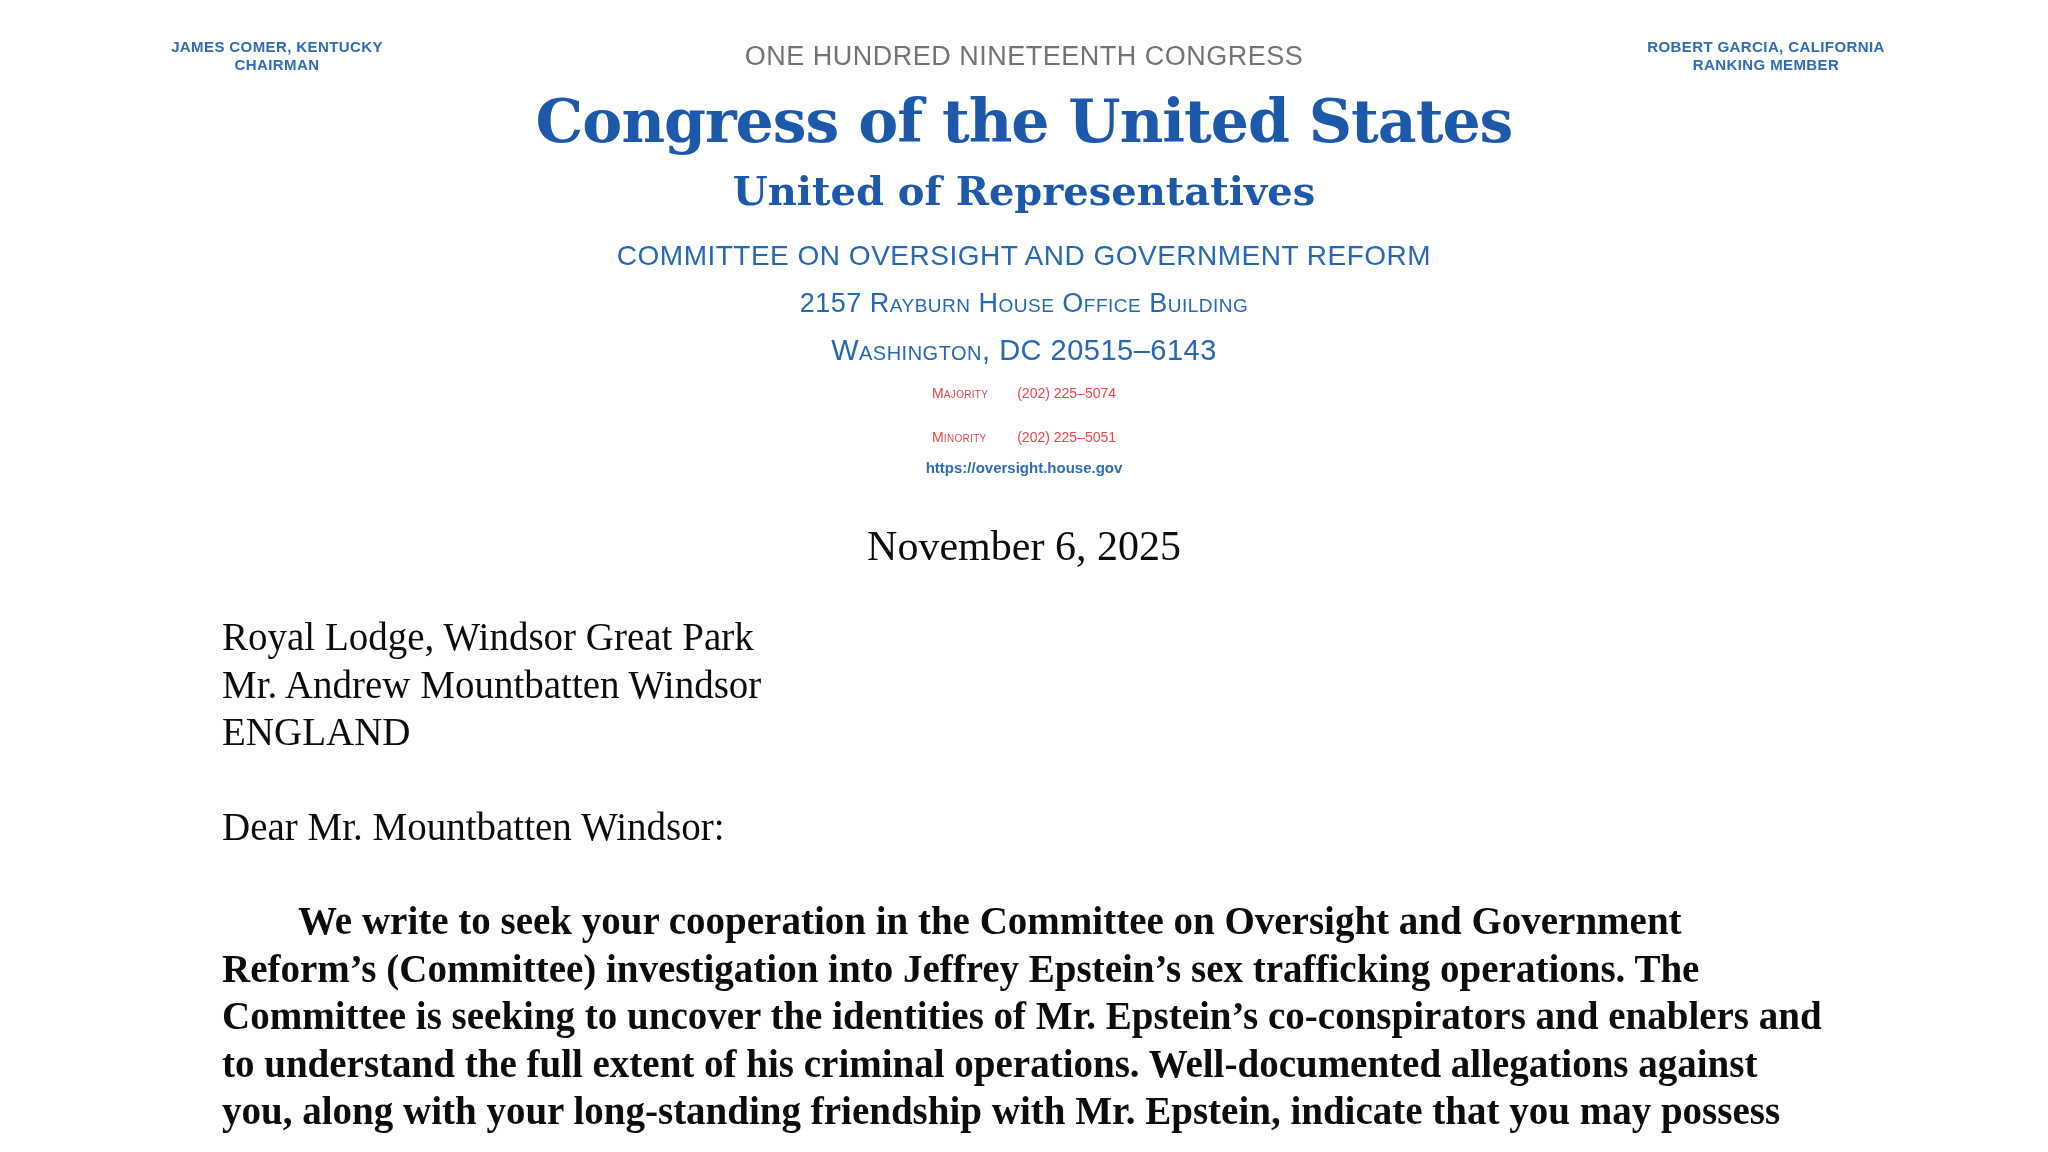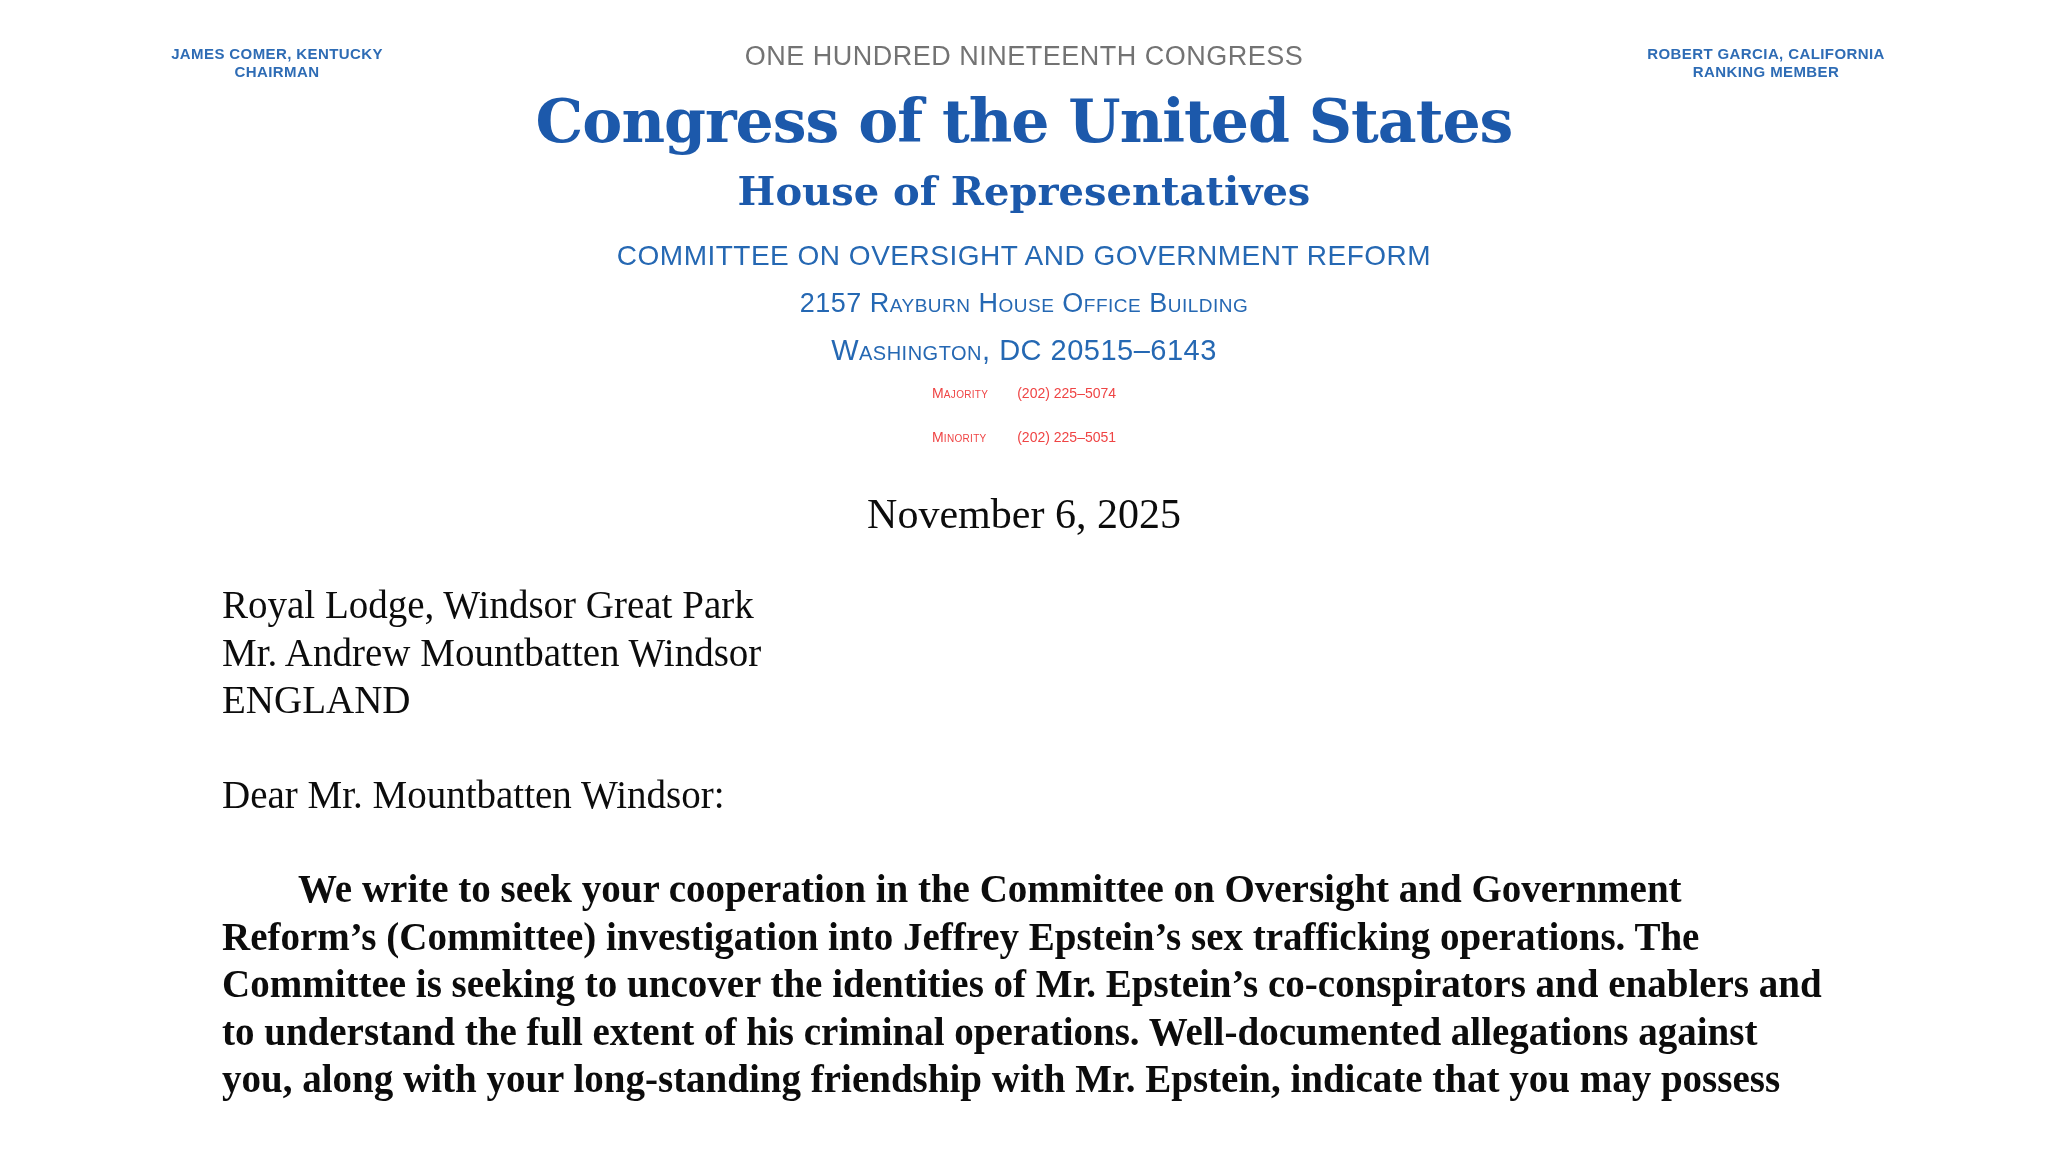--- a/index.html
+++ b/index.html
@@ -15,21 +15,20 @@
   .corner-block {
     position: absolute;
     top: 38px;
     text-align: center;
     font-family: "Liberation Sans", sans-serif;
     font-weight: bold;
     font-size: 15px;
     line-height: 18px;
     letter-spacing: 0.4px;
     color: #2e6cb5;
-    margin-top: 7px;
   }
   .corner-left  { left: 117px;  width: 320px; }
   .corner-right { left: 1586px; width: 360px; }
 
   .center-col { text-align: center; }
 
   .congress-line {
     padding-top: 40px;
     font-family: "Liberation Sans", sans-serif;
     font-size: 27px;
@@ -133,32 +132,33 @@
   </div>
 
   <div class="corner-block corner-right">
     <div>ROBERT GARCIA, CALIFORNIA</div>
     <div>RANKING MEMBER</div>
   </div>
 
   <div class="center-col">
     <div class="congress-line">ONE HUNDRED NINETEENTH CONGRESS</div>
     <div class="main-title">Congress of the United States</div>
-    <div class="sub-title">House of Representatives</div>
+    <div class="sub-title">United of Representatives</div>
     <div class="committee-line">COMMITTEE ON OVERSIGHT AND GOVERNMENT REFORM</div>
     <div class="addr1">2157 Rayburn House Office Building</div>
     <div class="addr2">Washington, DC 20515–6143</div>
 
     <div class="phones">
       <span class="lbl">Majority</span>
       <span>(202) 225–5074</span>
       <span class="lbl">Minority</span>
       <span>(202) 225–5051</span>
     </div>
 
+    <div class="site-line">https://oversight.house.gov</div>
 
     <div class="date-line">November 6, 2025</div>
   </div>
 
   <div class="letter-body">
 
     <div class="recipient-block">
       <div>Royal Lodge, Windsor Great Park</div>
       <div>Mr. Andrew Mountbatten Windsor</div>
       <div>ENGLAND</div>

